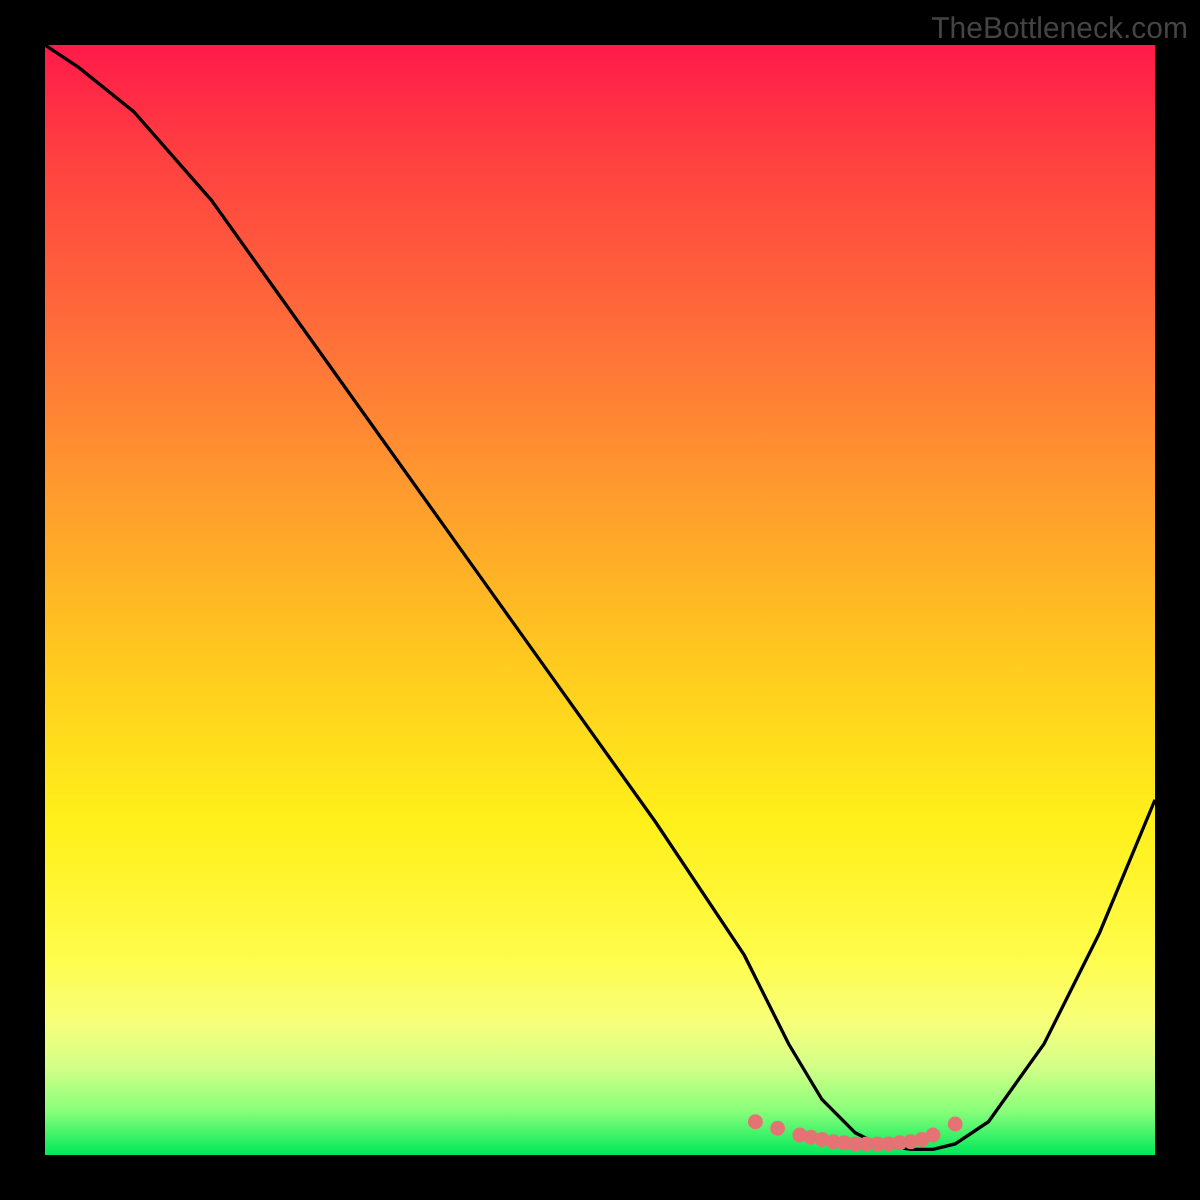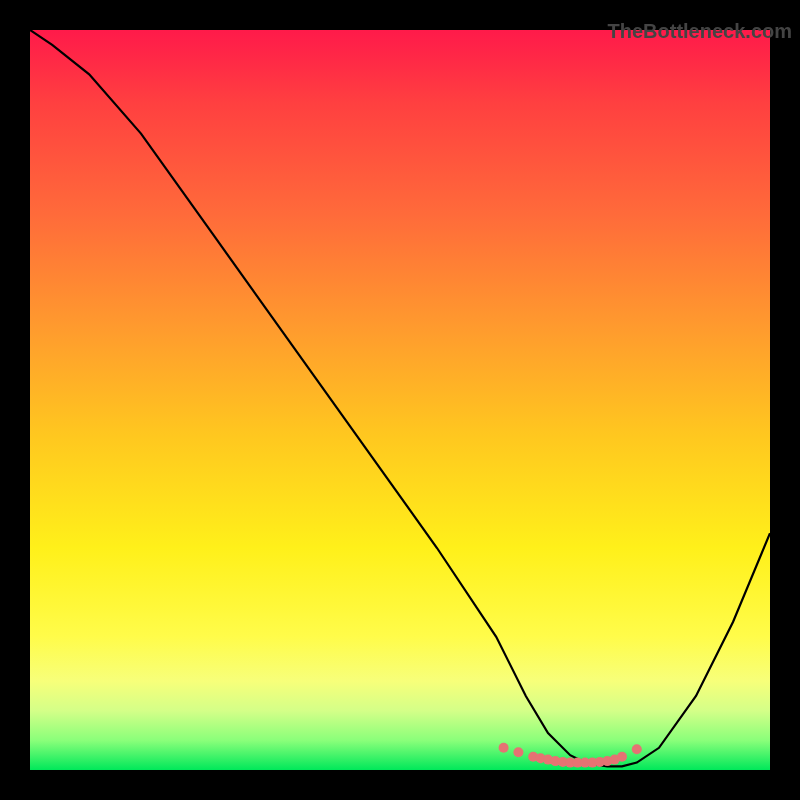--- a/index.html
+++ b/index.html
@@ -6,25 +6,25 @@
     margin: 0;
     padding: 0;
     width: 800px;
     height: 800px;
     background: #000;
     font-family: Arial, sans-serif;
     position: relative;
   }
   .watermark {
     position: absolute;
-    top: 20px;
+    top: 8px;
     right: 8px;
     color: #444;
     font-size: 20px;
-    font-weight: 700;
+    font-weight: 400;
     z-index: 10;
   }
   .chart-frame {
     position: absolute;
     top: 30px;
     left: 30px;
     width: 740px;
     height: 740px;
     background: linear-gradient(to bottom,
       #ff1a4a 0%,

